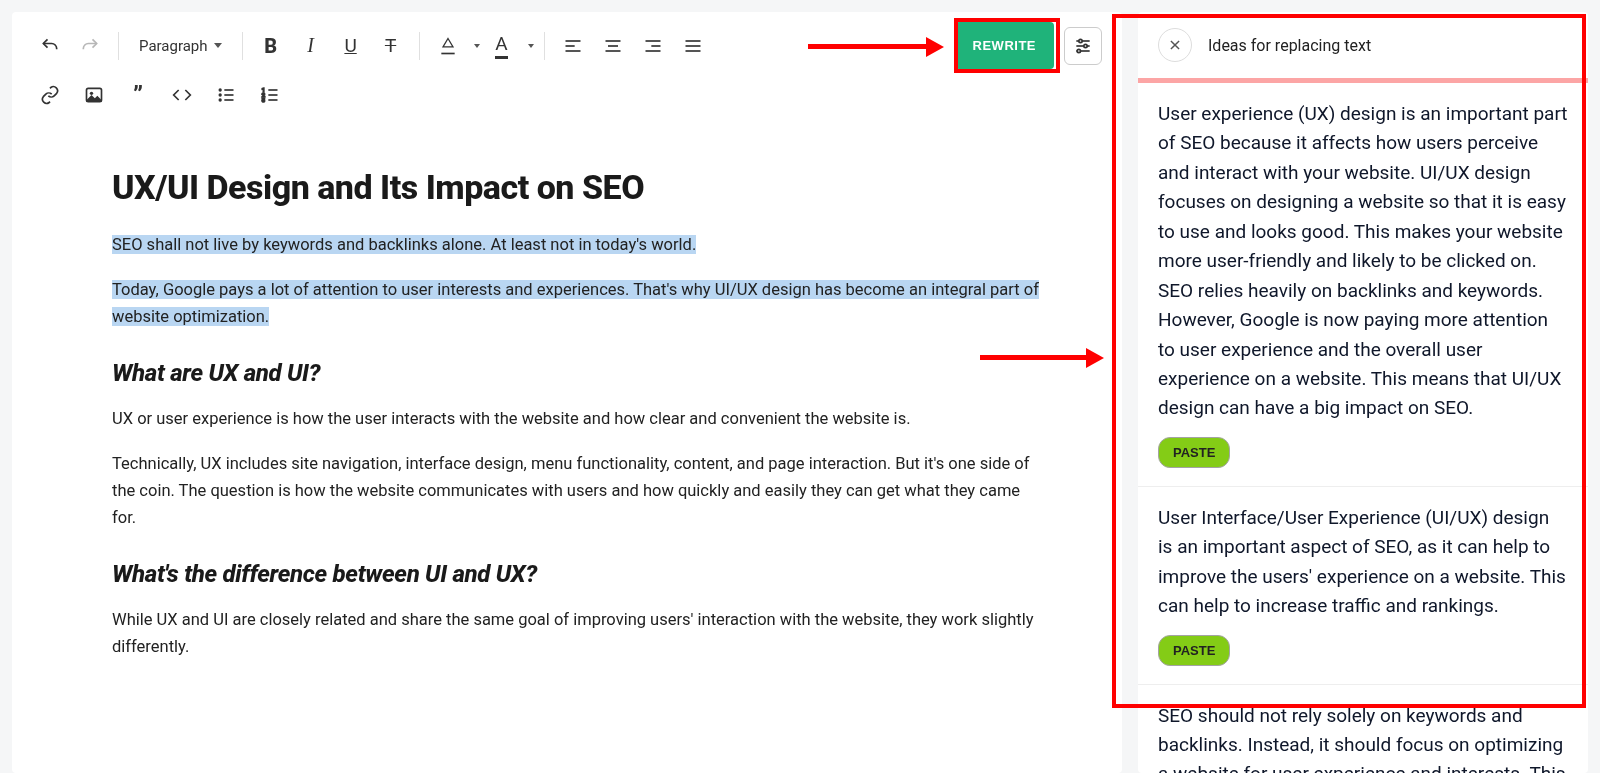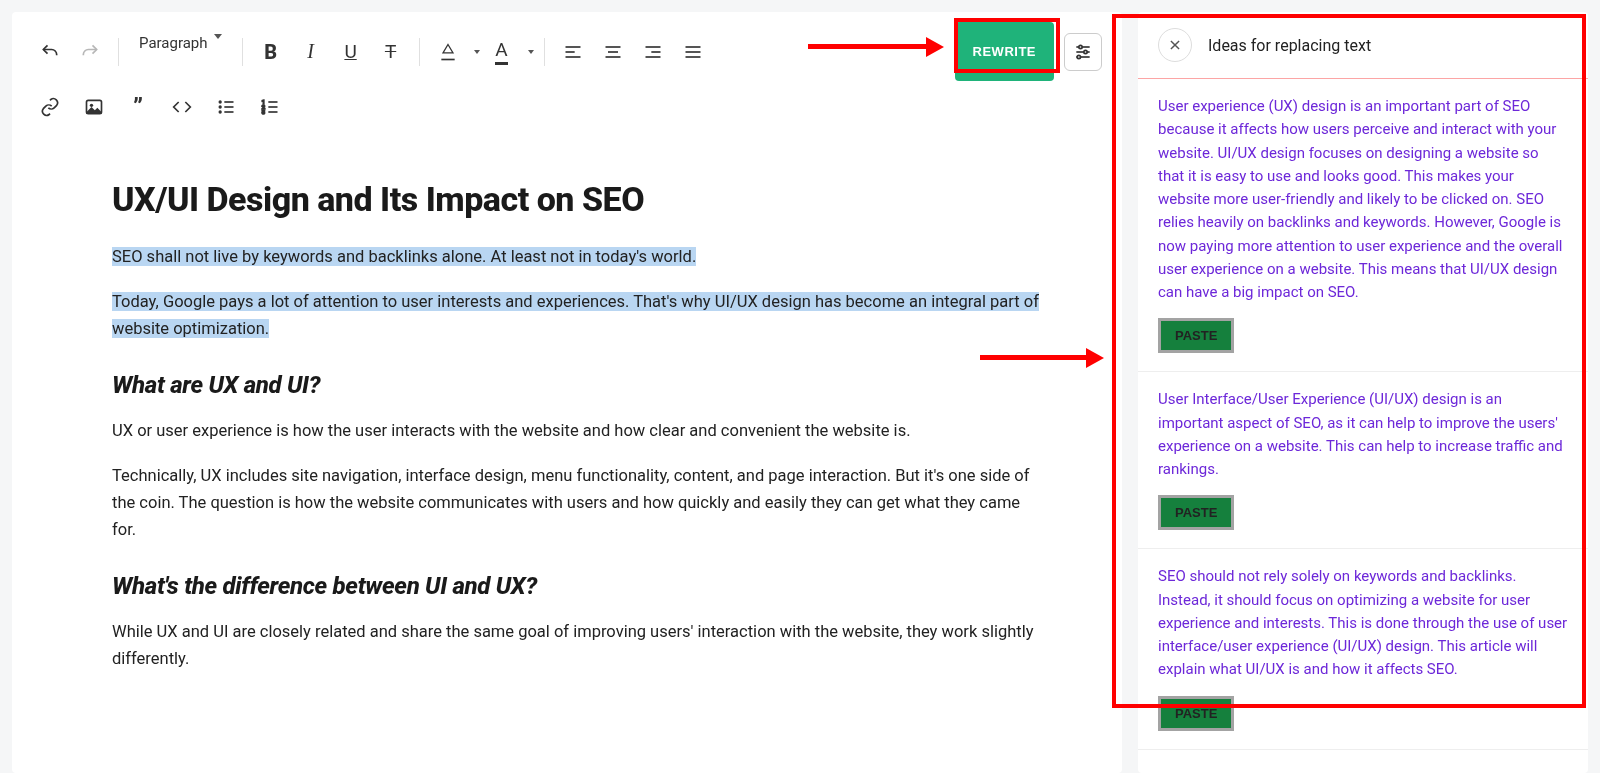--- a/index.html
+++ b/index.html
@@ -32,30 +32,30 @@
   .tb-row { display: flex; align-items: center; gap: 4px; width: 100%; }
   .tb-btn {
     width: 36px; height: 36px;
     display: flex; align-items: center; justify-content: center;
     cursor: pointer; color: #333; border-radius: 4px;
     font-size: 18px;
   }
   .tb-btn svg { width: 20px; height: 20px; }
   .tb-sep { width: 1px; height: 28px; background: #e0e0e0; margin: 0 6px; }
   .para-dd {
-    display: flex; gap: 6px;
+    display: flex; align-items: center; gap: 6px;
     padding: 0 10px; height: 36px; cursor: pointer;
     font-size: 15px; color: #333;
   }
   .caret-down { width:0;height:0;border-left:4px solid transparent;border-right:4px solid transparent;border-top:5px solid #555; }
   .small-caret { width:0;height:0;border-left:3px solid transparent;border-right:3px solid transparent;border-top:4px solid #555; margin-left:4px; }
   .right-actions { margin-left: auto; display:flex; align-items:center; gap:10px; }
   .rewrite-btn {
     background: #1fb37a; color:#fff; border:none;
-    padding: 22px 18px; font-weight:700; font-size:13px;
+    padding: 16px 18px; font-weight:700; font-size:13px;
     border-radius:4px; cursor:pointer; letter-spacing:0.5px;
   }
   .settings-btn {
     width:38px; height:38px; border:1px solid #ccc; border-radius:6px;
     display:flex; align-items:center; justify-content:center; cursor:pointer;
   }
   .toolbar-row2 { display:flex; align-items:center; gap:8px; padding: 2px 20px 14px 20px; }
   .doc-body { padding: 20px 80px 40px 100px; overflow-y:auto; flex:1; color:#1a1a1a; }
   .doc-body h1 { font-size: 34px; font-weight: 800; margin: 20px 0 24px 0; letter-spacing:-0.5px;}
   .doc-body h2 { font-size: 24px; font-weight: 800; margin: 28px 0 18px 0; letter-spacing:-0.3px;font-style:italic;}
@@ -64,34 +64,34 @@
   .bold { font-weight: 400; }
   .side-panel {
     width: 450px;
     background:#fff;
     margin: 12px 12px 0 8px;
     border-radius:4px;
     display:flex; flex-direction:column;
   }
   .side-header {
     display:flex; align-items:center; gap:16px;
-    padding: 16px 20px; border-bottom:1px solid #fca5a5;
+    padding: 16px 20px; border-bottom:5px solid #fca5a5;
   }
   .close-btn {
     width:34px;height:34px;border:1px solid #ddd;border-radius:50%;
     display:flex;align-items:center;justify-content:center;cursor:pointer;
     font-size:16px;color:#555;
   }
   .side-title { font-size:16px; color:#222; }
   .suggestions { flex:1; overflow-y:auto; }
   .suggestion { padding: 16px 20px 18px 20px; border-bottom:1px solid #eee; }
-  .suggestion p { font-size:15px; line-height:1.55; color:#6d28d9; margin-bottom:14px; }
+  .suggestion p { font-size:19px; line-height:1.55; color:#0f172a; margin-bottom:14px; }
   .paste-btn {
-    border:3px solid #a3a3a3; background:#15803d; padding:7px 14px;
-    font-size:13px; font-weight:600; border-radius:0; cursor:pointer;
+    border:1px solid #a3a3a3; background:#84cc16; padding:7px 14px;
+    font-size:13px; font-weight:600; border-radius:12px; cursor:pointer;
     color:#222;
   }
   
   .anno-box { position:absolute; border:4px solid #ff0000; pointer-events:none; }
   .anno-arrow { position:absolute; pointer-events:none; }
   .anno-arrow .shaft { position:absolute; background:#ff0000; height:5px; }
   .anno-arrow .head {
     position:absolute; width:0;height:0;
     border-top:10px solid transparent;border-bottom:10px solid transparent;
     border-left:18px solid #ff0000;

